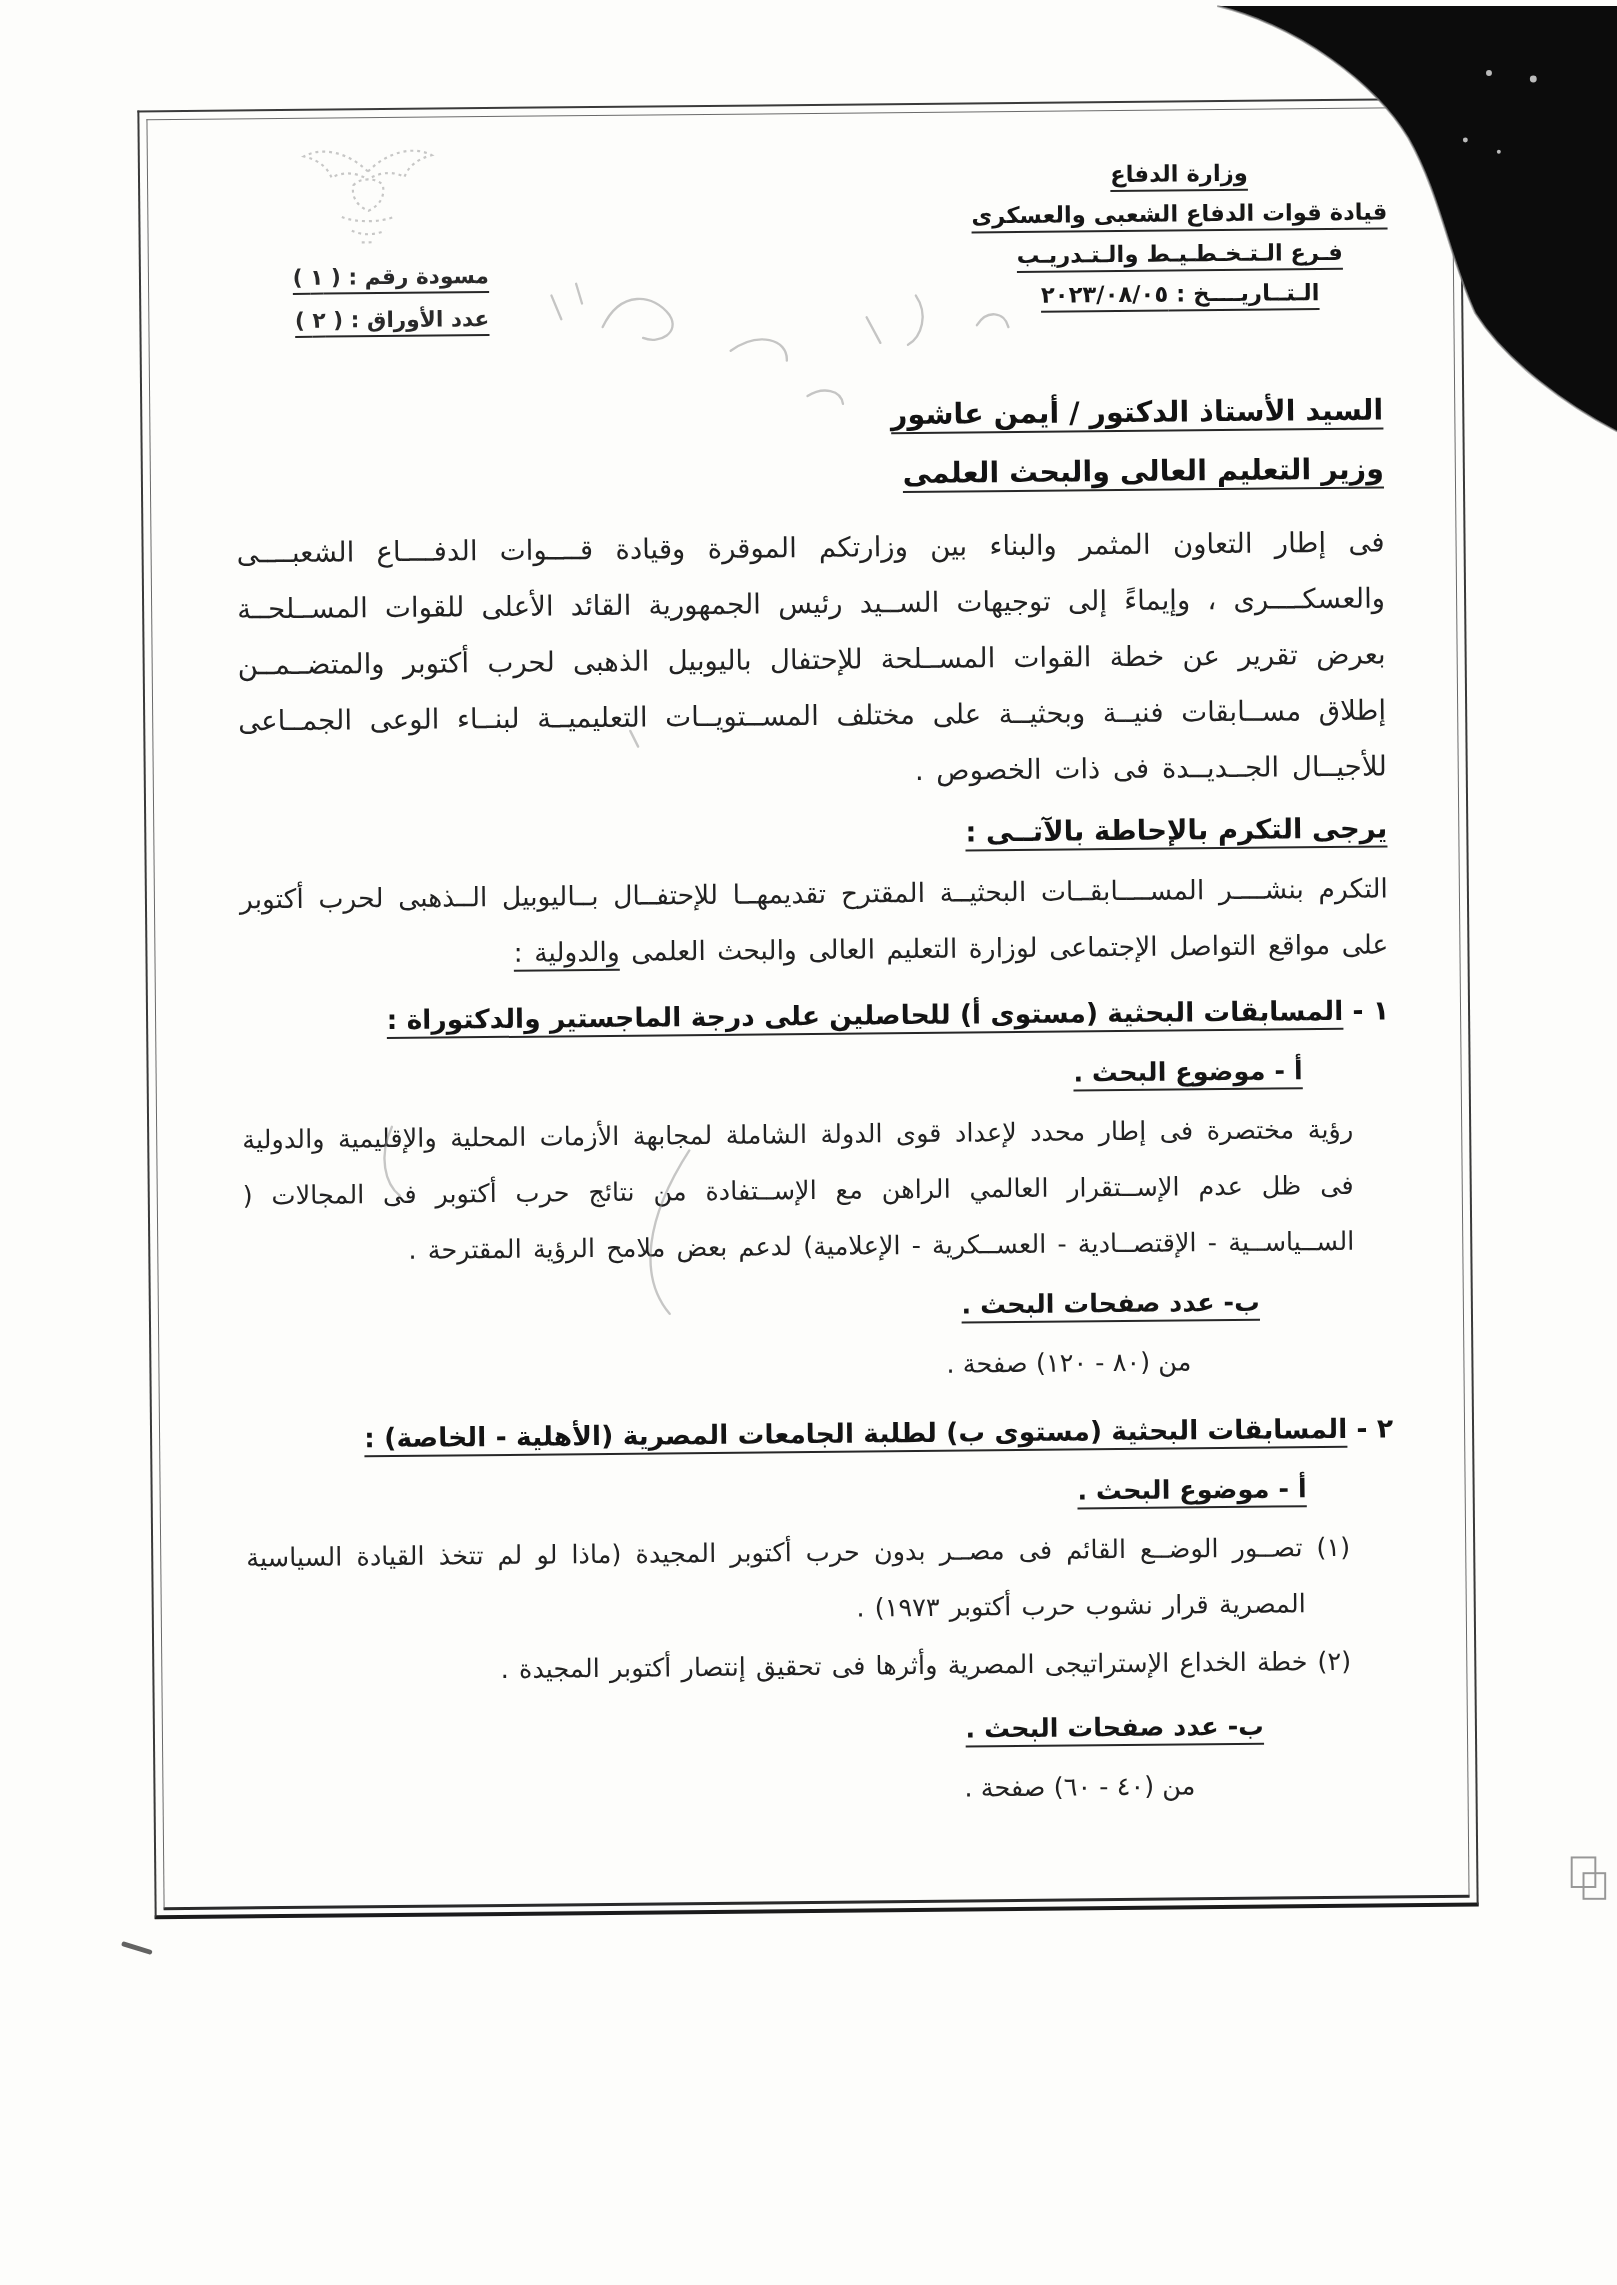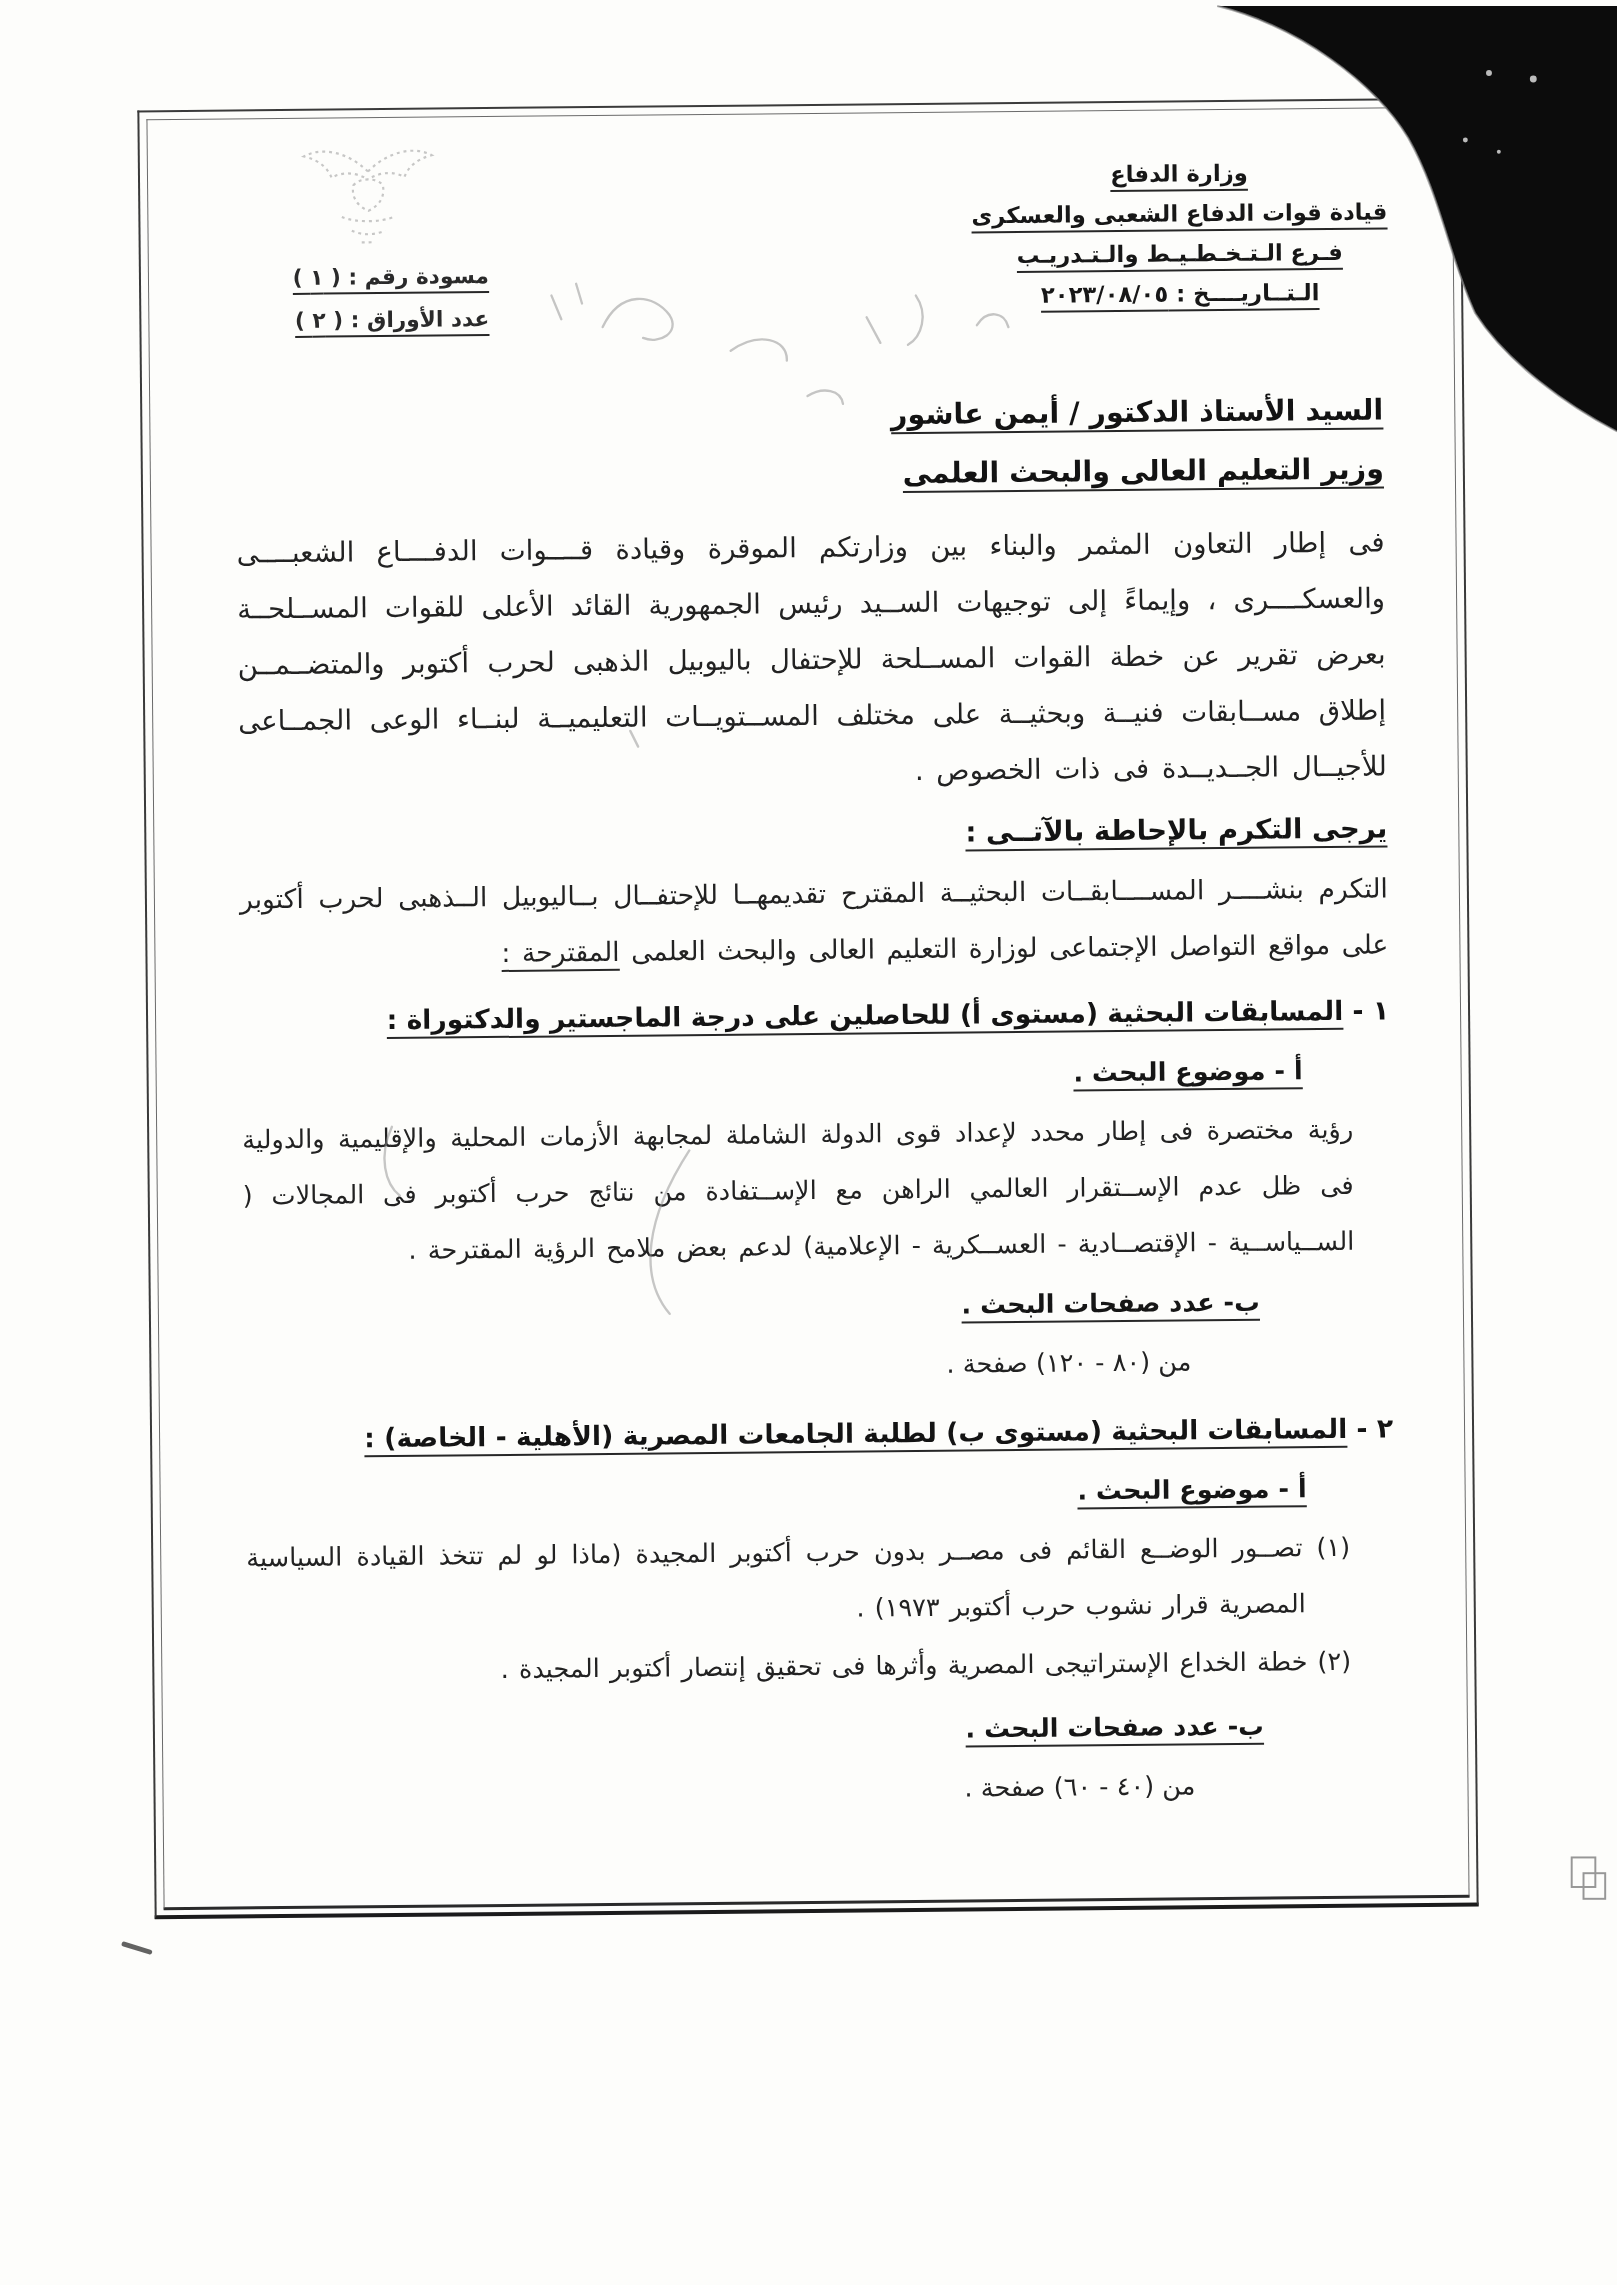--- a/index.html
+++ b/index.html
@@ -128,21 +128,21 @@
 
     <div class="letter">
       <p class="intro">فى إطار التعاون المثمر والبناء بين وزارتكم الموقرة وقيادة قــــوات الدفــــاع الشعبــــى والعسكــــرى ، وإيماءً إلى توجيهات الســيد رئيس الجمهورية القائد الأعلى للقوات المســلحــة بعرض تقرير عن خطة القوات المســلحة للإحتفال باليوبيل الذهبى لحرب أكتوبر والمتضــمــن إطلاق مســابقات فنيــة وبحثيــة على مختلف المســتويــات التعليميــة لبنــاء الوعى الجمــاعى للأجيــال الجــديــدة فى ذات الخصوص .</p>
 
       <p class="notify">
         <span class="u">يرجى التكرم بالإحاطة بالآتــى :</span>
       </p>
 
       <p class="request">
         <span>التكرم بنشــــر المســــابقــات البحثيــة المقترح تقديمهــا للإحتفــال بــاليوبيل الــذهبى لحرب أكتوبر على مواقع التواصل الإجتماعى لوزارة التعليم العالى والبحث العلمى </span>
-        <span class="u">المقترحة :</span>
+        <span class="u">والدولية :</span>
       </p>
 
       <p class="sec-title">
         <span>١ -</span>
         <span class="u">المسابقات البحثية (مستوى أ) للحاصلين على درجة الماجستير والدكتوراة :</span>
       </p>
       <p class="label-a">
         <span class="u">أ - موضوع البحث .</span>
       </p>
       <p class="subject">رؤية مختصرة فى إطار محدد لإعداد قوى الدولة الشاملة لمجابهة الأزمات المحلية والإقليمية والدولية فى ظل عدم الإســتقرار العالمي الراهن مع الإســتفادة من نتائج حرب أكتوبر فى المجالات ( الســياســية - الإقتصــادية - العســكرية - الإعلامية) لدعم بعض ملامح الرؤية المقترحة .</p>

